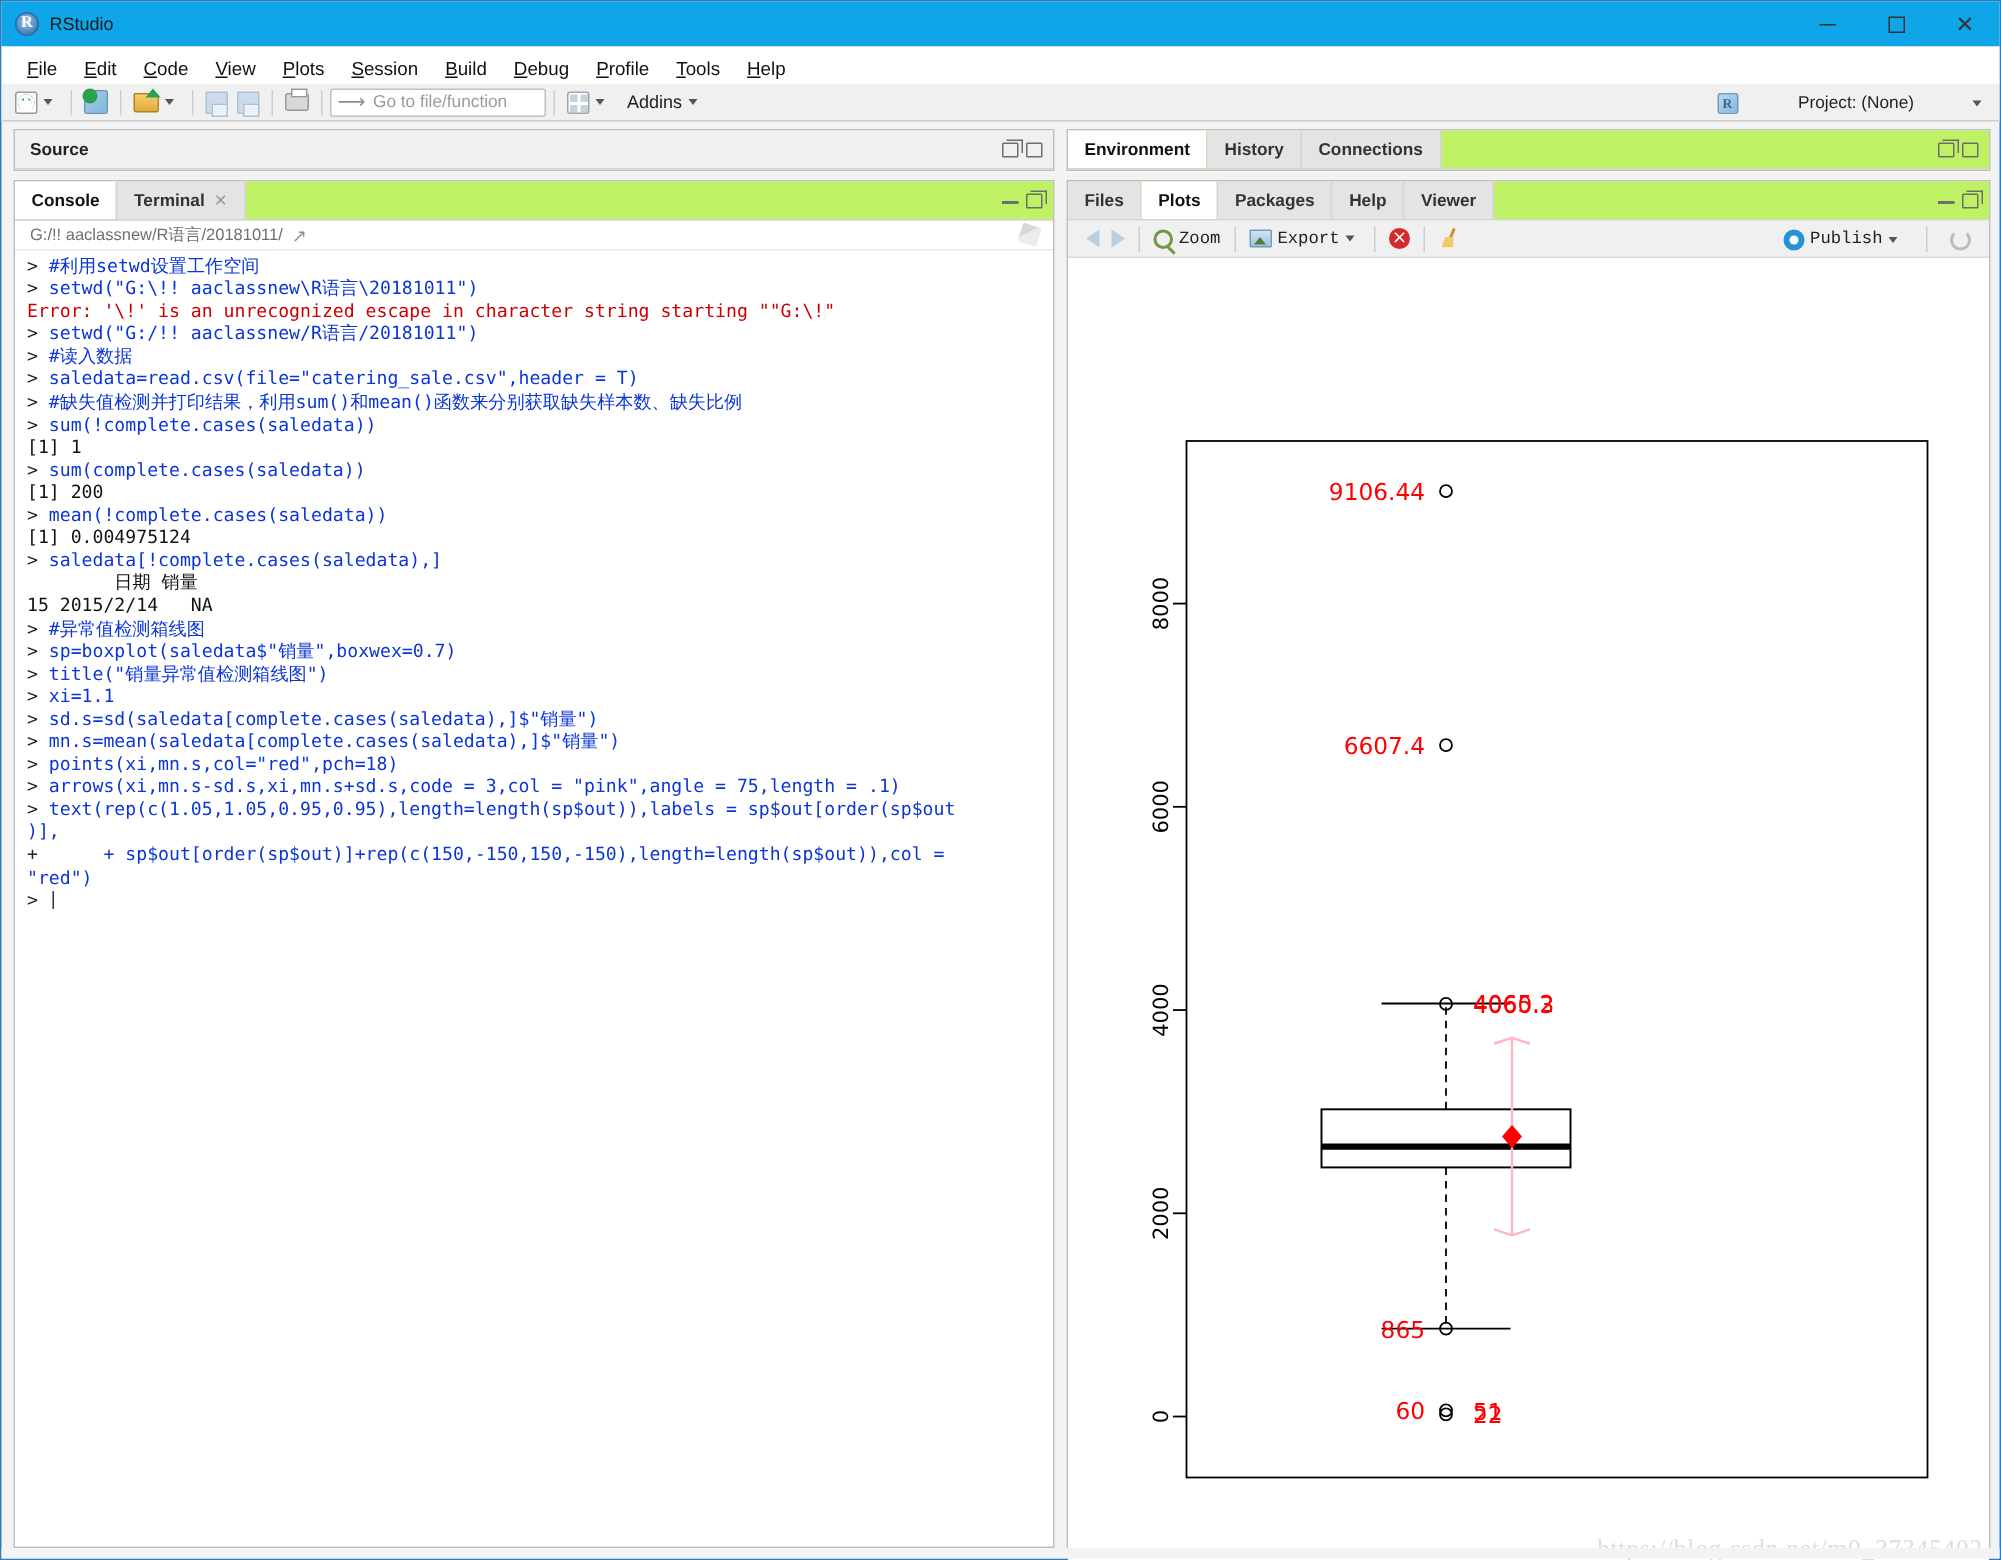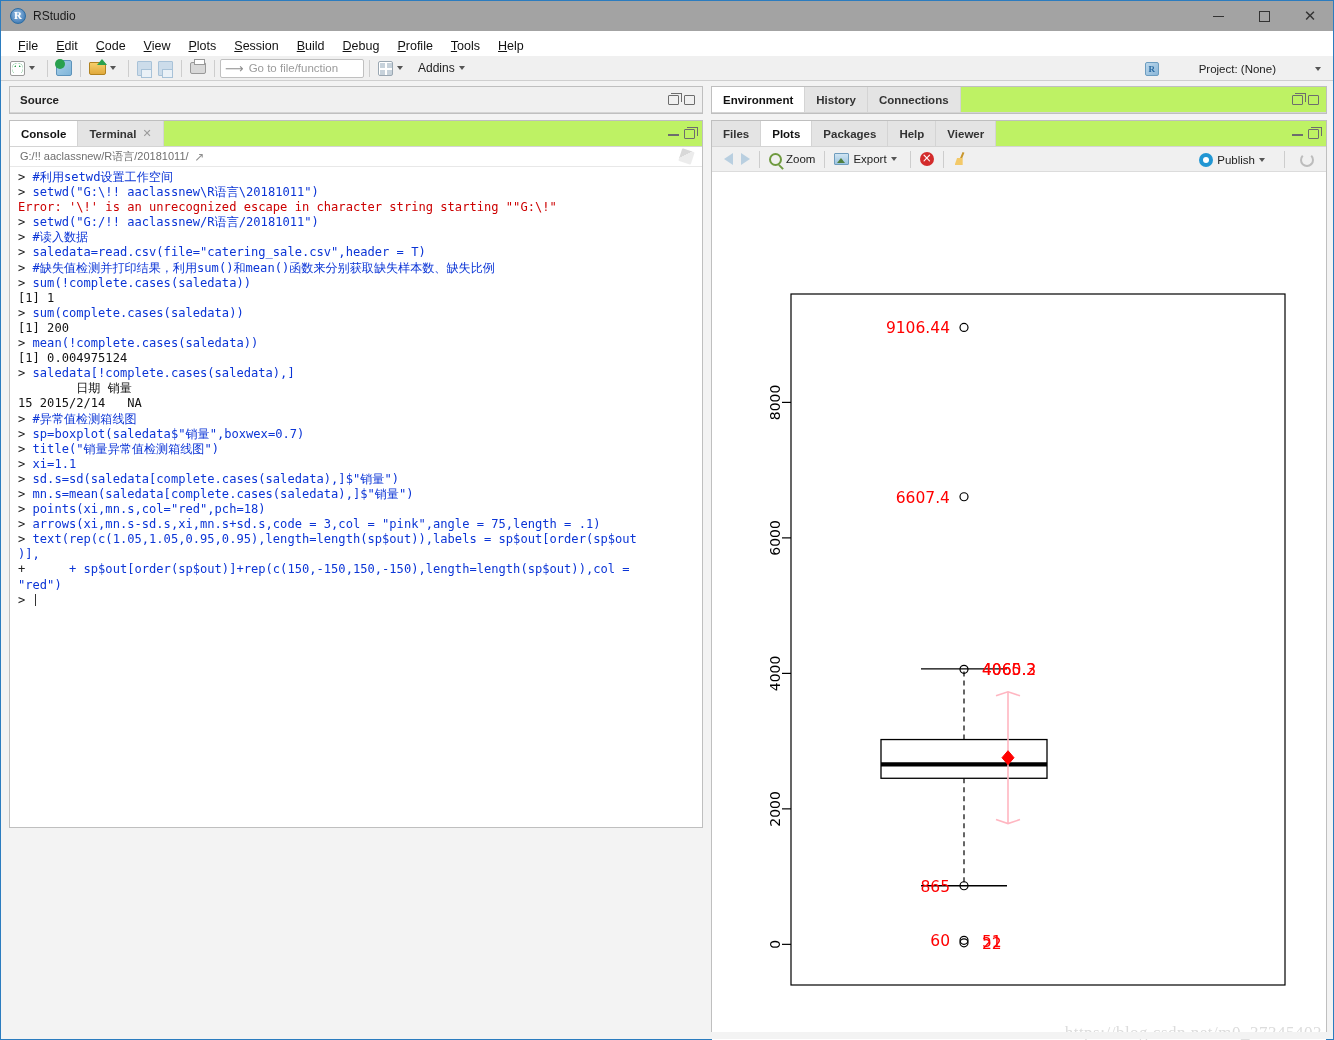--- a/index.html
+++ b/index.html
@@ -15,21 +15,21 @@
   #app {
     position: relative;
     width: 1334px; height: 1040px;
     border: 1px solid #2b7cbf;
     background: #f3f3f3;
   }
 
   
   #titlebar {
     position: absolute; left: 0; top: 0; width: 1332px; height: 30px;
-    background: #a3a3a3;
+    background: #0ea5e9;
     display: flex; align-items: center;
   }
   #titlebar .app-icon {
     width: 16px; height: 16px; margin-left: 9px; margin-right: 7px;
     border-radius: 50%;
     background: radial-gradient(circle at 45% 38%, #9fc4e5 0%, #5a8fc4 55%, #2b6ca3 100%);
     border: 1px solid #2b6ca3;
     position: relative;
     display: inline-block;
   }
@@ -207,21 +207,21 @@
     content: ""; position: absolute; left: 2px; top: -3px;
     width: 10px; height: 8px;
     border-top: 1.5px solid #6d6d6d; border-right: 1.5px solid #6d6d6d;
   }
   .mini-max { width: 11px; height: 10px; border: 1.5px solid #6d6d6d; border-radius: 1px; }
 
   
   #source-panel { left: 8px; top: 85px; width: 694px; height: 28px; }
 
   
-  #console-panel { left: 8px; top: 119px; width: 694px; height: 708px; }
+  #console-panel { left: 8px; top: 119px; width: 694px; height: 912px; }
   #console-path {
     height: 20px; display: flex; align-items: center;
     padding-left: 10px; font-size: 11px; color: #6f6f6f;
     border-bottom: 1px solid #e8e8e8; position: relative;
     font-family: "Liberation Sans", sans-serif;
   }
   #console-path .arrow-out {
     margin-left: 6px; color: #8f8f8f; font-size: 12px;
     font-family: "DejaVu Sans", sans-serif;
   }
@@ -250,21 +250,21 @@
   }
 
   
   #env-panel { left: 710px; top: 85px; width: 616px; height: 28px; }
 
   
   #plots-panel { left: 710px; top: 119px; width: 616px; height: 912px; }
   #plots-toolbar {
     height: 25px; background: #f0f0f0;
     border-bottom: 1px solid #dcdcdc;
-    display: flex; align-items: center; padding-left: 8px; position: relative;
+    display: flex; align-items: center; padding-left: 8px; position: relative; font-family: Liberation Mono, monospace;
   }
   .pt-btn { display: flex; align-items: center; height: 20px; padding: 0 4px; font-size: 11.5px; color: #222; }
   .arrow-nav {
     width: 0; height: 0;
     border-top: 6px solid transparent; border-bottom: 6px solid transparent;
   }
   .arrow-nav.left  { border-right: 9px solid #b9cfe0; }
   .arrow-nav.right { border-left: 9px solid #b9cfe0; }
   .ic-zoom {
     width: 13px; height: 13px; border: 2px solid #6f9a3f; border-radius: 50%;

